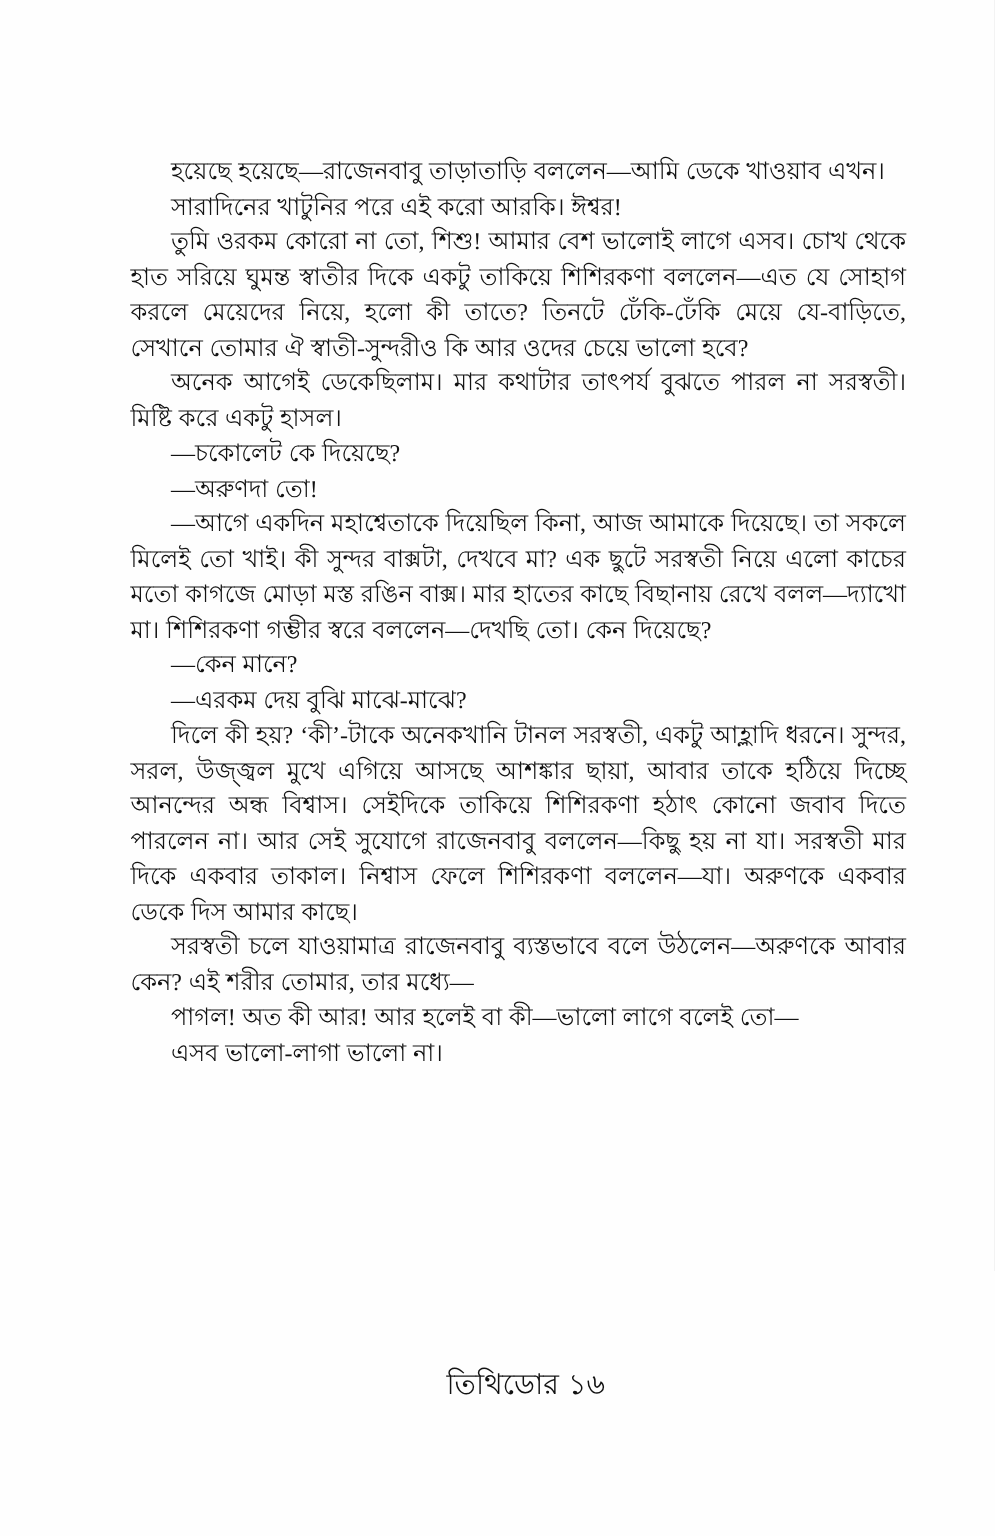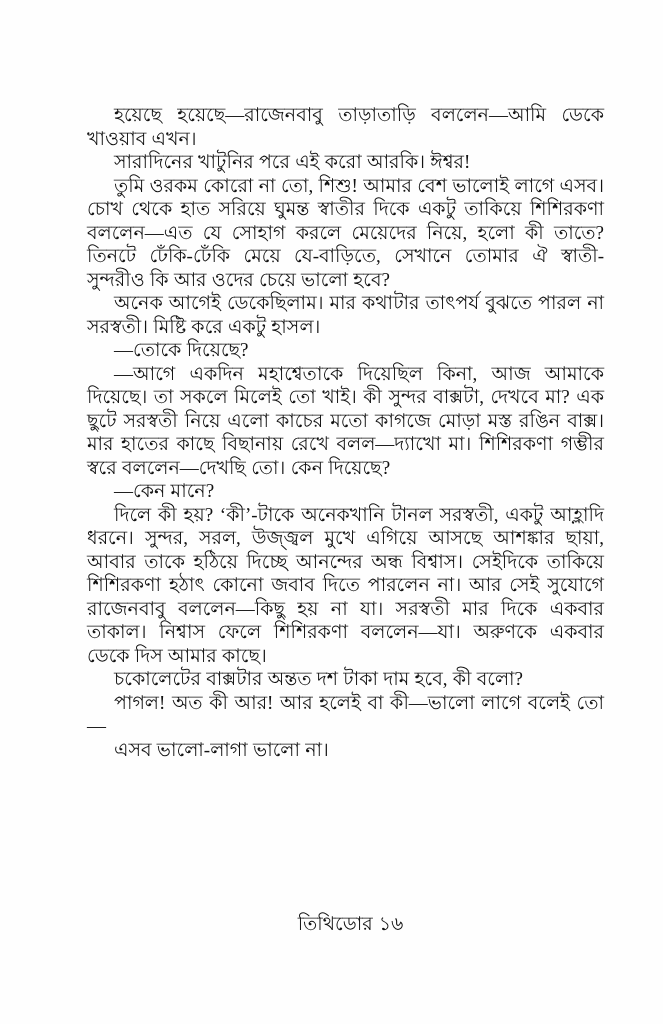--- a/index.html
+++ b/index.html
@@ -19,21 +19,21 @@
   }
   .text-block {
     position: absolute;
     left: 87px;
     top: 103px;
     width: 517px;
   }
   .para {
     margin: 0;
     padding: 0;
-    font-size: 19px;
+    font-size: 16px;
     line-height: 23.5px;
     text-align: justify;
     text-indent: 27px;
     word-spacing: 0.5px;
   }
   .footer {
     position: absolute;
     left: 0;
     top: 912px;
     width: 663px;
@@ -47,25 +47,27 @@
 </head>
 <body>
 
 <div class="page">
 
   <div class="text-block">
       <p class="para">হয়েছে হয়েছে—রাজেনবাবু তাড়াতাড়ি বললেন—আমি ডেকে খাওয়াব এখন।</p>
       <p class="para">সারাদিনের খাটুনির পরে এই করো আরকি। ঈশ্বর!</p>
       <p class="para">তুমি ওরকম কোরো না তো, শিশু! আমার বেশ ভালোই লাগে এসব। চোখ থেকে হাত সরিয়ে ঘুমন্ত স্বাতীর দিকে একটু তাকিয়ে শিশিরকণা বললেন—এত যে সোহাগ করলে মেয়েদের নিয়ে, হলো কী তাতে? তিনটে ঢেঁকি-ঢেঁকি মেয়ে যে-বাড়িতে, সেখানে তোমার ঐ স্বাতী-সুন্দরীও কি আর ওদের চেয়ে ভালো হবে?</p>
       <p class="para">অনেক আগেই ডেকেছিলাম। মার কথাটার তাৎপর্য বুঝতে পারল না সরস্বতী। মিষ্টি করে একটু হাসল।</p>
-      <p class="para">—তোকে দিয়েছে?</p>
+      <p class="para">—চকোলেট কে দিয়েছে?</p>
+      <p class="para">—অরুণদা তো!</p>
       <p class="para">—আগে একদিন মহাশ্বেতাকে দিয়েছিল কিনা, আজ আমাকে দিয়েছে। তা সকলে মিলেই তো খাই। কী সুন্দর বাক্সটা, দেখবে মা? এক ছুটে সরস্বতী নিয়ে এলো কাচের মতো কাগজে মোড়া মস্ত রঙিন বাক্স। মার হাতের কাছে বিছানায় রেখে বলল—দ্যাখো মা। শিশিরকণা গম্ভীর স্বরে বললেন—দেখছি তো। কেন দিয়েছে?</p>
       <p class="para">—কেন মানে?</p>
+      <p class="para">—এরকম দেয় বুঝি মাঝে-মাঝে?</p>
       <p class="para">দিলে কী হয়? ‘কী’-টাকে অনেকখানি টানল সরস্বতী, একটু আহ্লাদি ধরনে। সুন্দর, সরল, উজ্জ্বল মুখে এগিয়ে আসছে আশঙ্কার ছায়া, আবার তাকে হঠিয়ে দিচ্ছে আনন্দের অন্ধ বিশ্বাস। সেইদিকে তাকিয়ে শিশিরকণা হঠাৎ কোনো জবাব দিতে পারলেন না। আর সেই সুযোগে রাজেনবাবু বললেন—কিছু হয় না যা। সরস্বতী মার দিকে একবার তাকাল। নিশ্বাস ফেলে শিশিরকণা বললেন—যা। অরুণকে একবার ডেকে দিস আমার কাছে।</p>
-      <p class="para">চকোলেটের বাক্সটার অন্তত দশ টাকা দাম হবে, কী বলো?</p>
+      <p class="para">সরস্বতী চলে যাওয়ামাত্র রাজেনবাবু ব্যস্তভাবে বলে উঠলেন—অরুণকে আবার কেন? এই শরীর তোমার, তার মধ্যে—</p>
       <p class="para">পাগল! অত কী আর! আর হলেই বা কী—ভালো লাগে বলেই তো—</p>
       <p class="para">এসব ভালো-লাগা ভালো না।</p>
     </div>
 
   <div class="footer">
     <span>তিথিডোর</span><span class="sep"></span><span>১৬</span>
   </div>
 
 </div>
 

